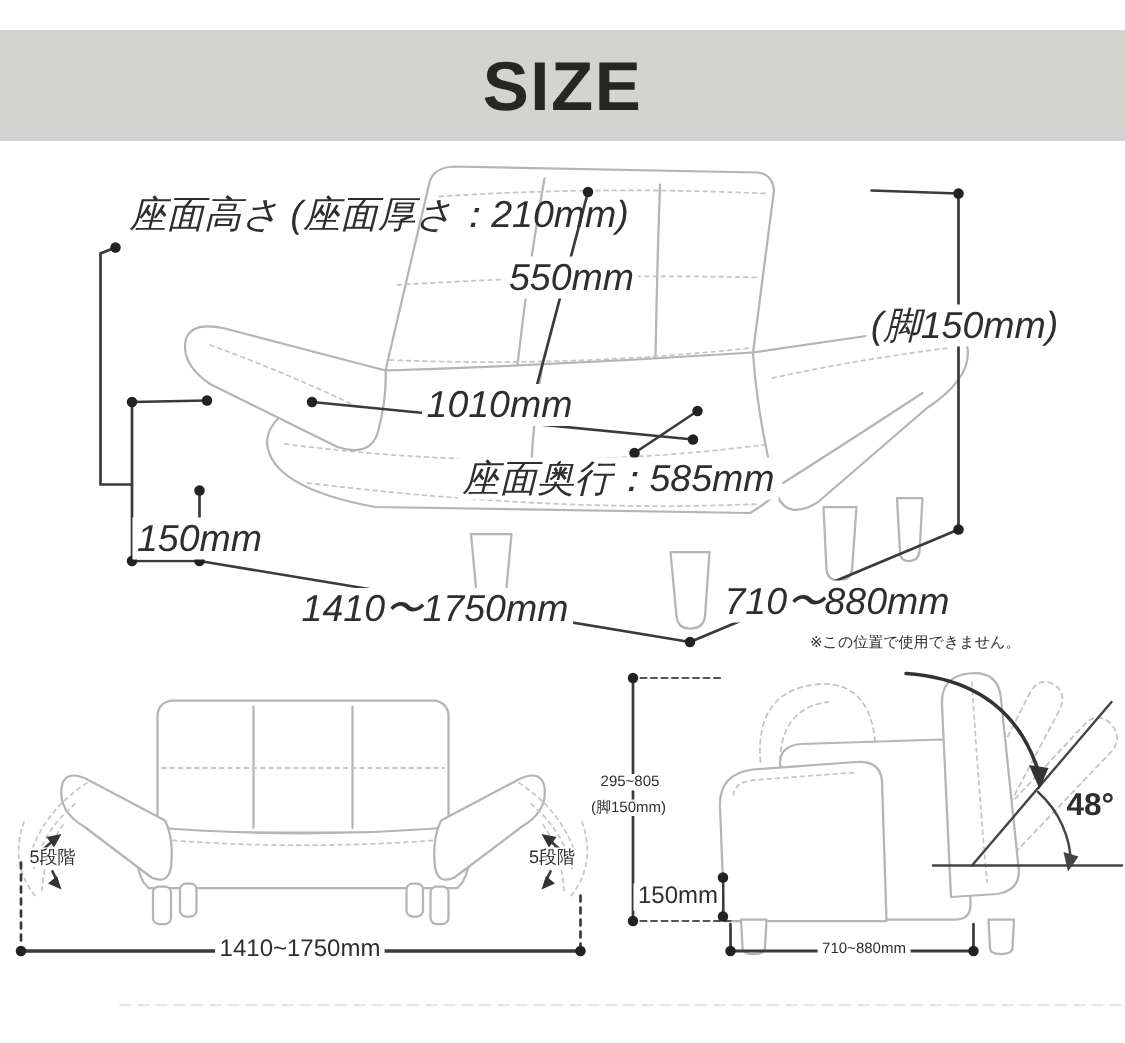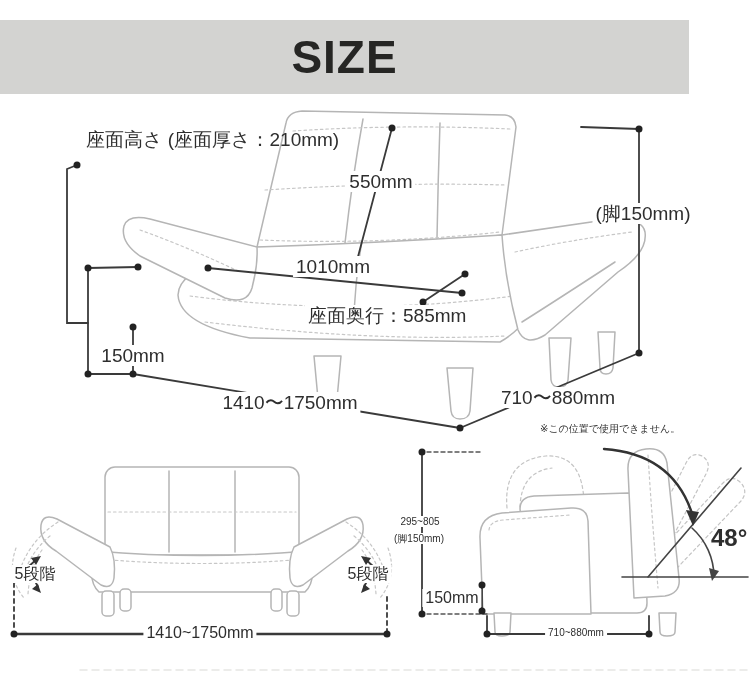--- a/index.html
+++ b/index.html
@@ -1,29 +1,29 @@
 <!DOCTYPE html>
 <html><head>
 <meta charset="utf-8">
 <style>
   html,body{margin:0;padding:0;background:#fff;}
   .page{position:relative;width:750px;height:695px;background:#fff;overflow:hidden;
         font-family:"Liberation Sans","DejaVu Sans",sans-serif;color:#2d2d2d;}
-  .header{position:absolute;left:0;top:20px;width:689px;height:74px;background:#d3d3d1;}
+  .header{position:absolute;left:0;top:20px;width:750px;height:74px;background:#d3d3d1;}
   .header h1{margin:0;text-align:center;line-height:74px;font-size:46px;font-weight:bold;
              letter-spacing:1px;color:#262624;}
   svg.art{position:absolute;left:0;top:0;z-index:1;}
   .lbl{position:absolute;z-index:2;white-space:nowrap;line-height:1.12;color:#2e2e2e;}
   .c{transform:translateX(-50%);}
   .bg{background:#fff;padding:0 3px;}
-  .f19{font-size:19px;}
+  .f19{font-size:25px;font-style:italic;}
   .f16{font-size:16px;}
   .f15{font-size:10px;}
-  .f12{font-size:16px;}
-  .f21{font-size:24px;font-weight:bold;}
+  .f12{font-size:12px;}
+  .f21{font-size:21px;font-weight:bold;}
 </style>
 </head>
 <body>
 
 <div class="page">
 
   <div class="header">
     <h1>SIZE</h1>
   </div>
 

